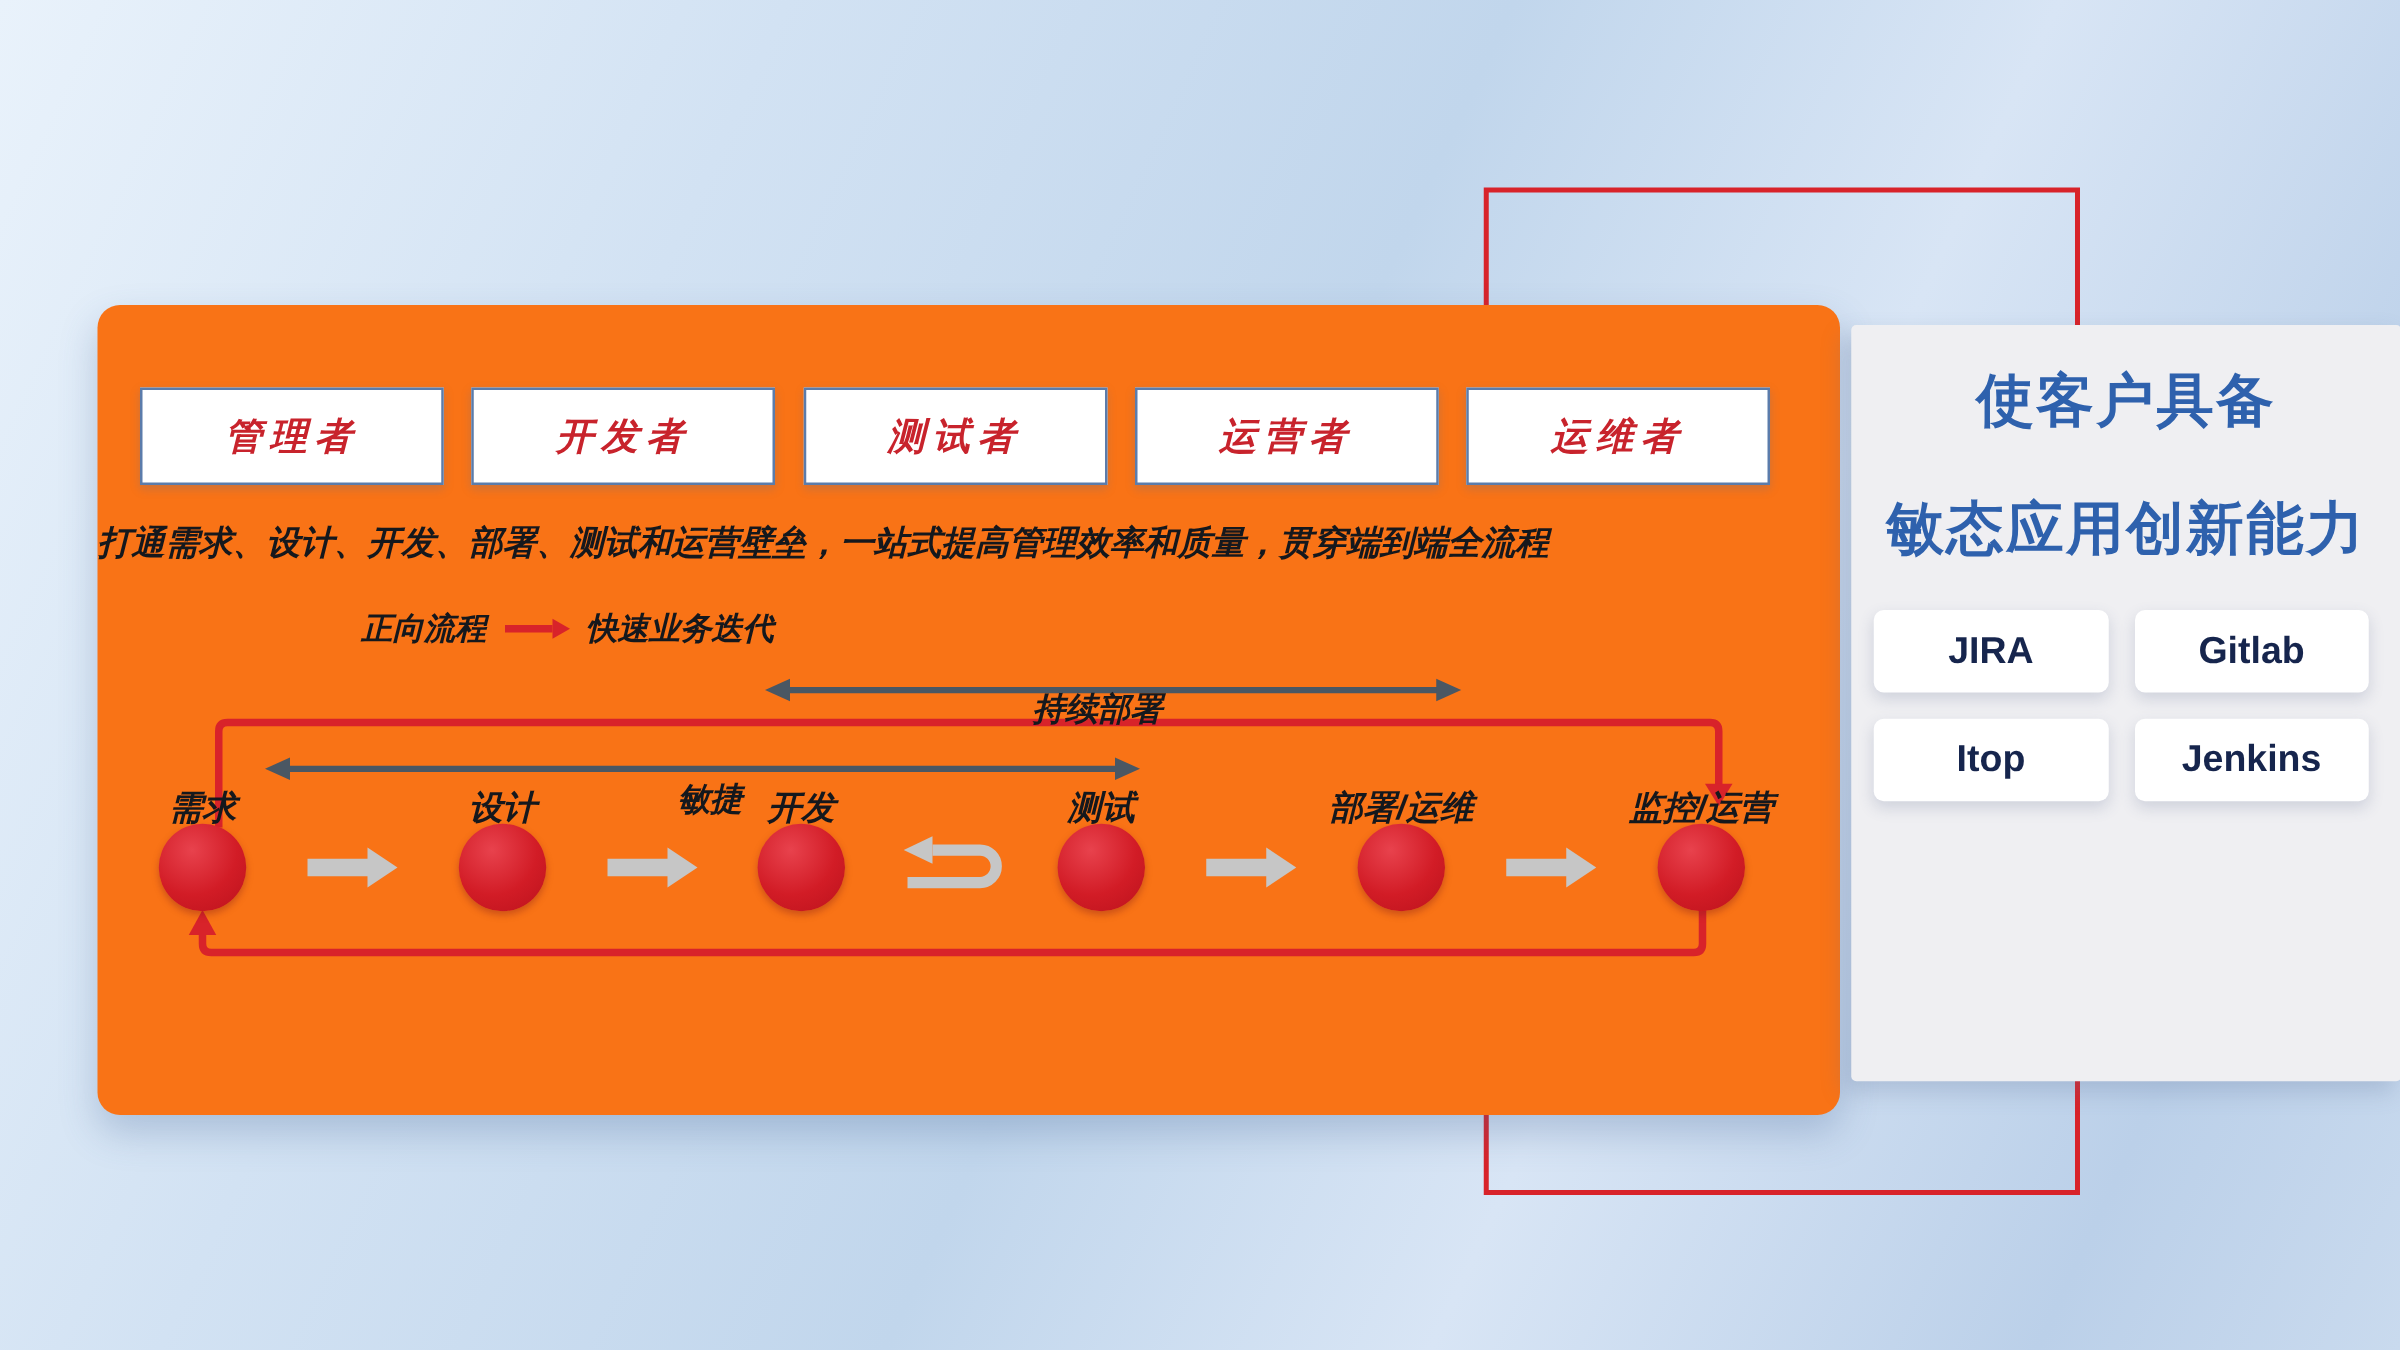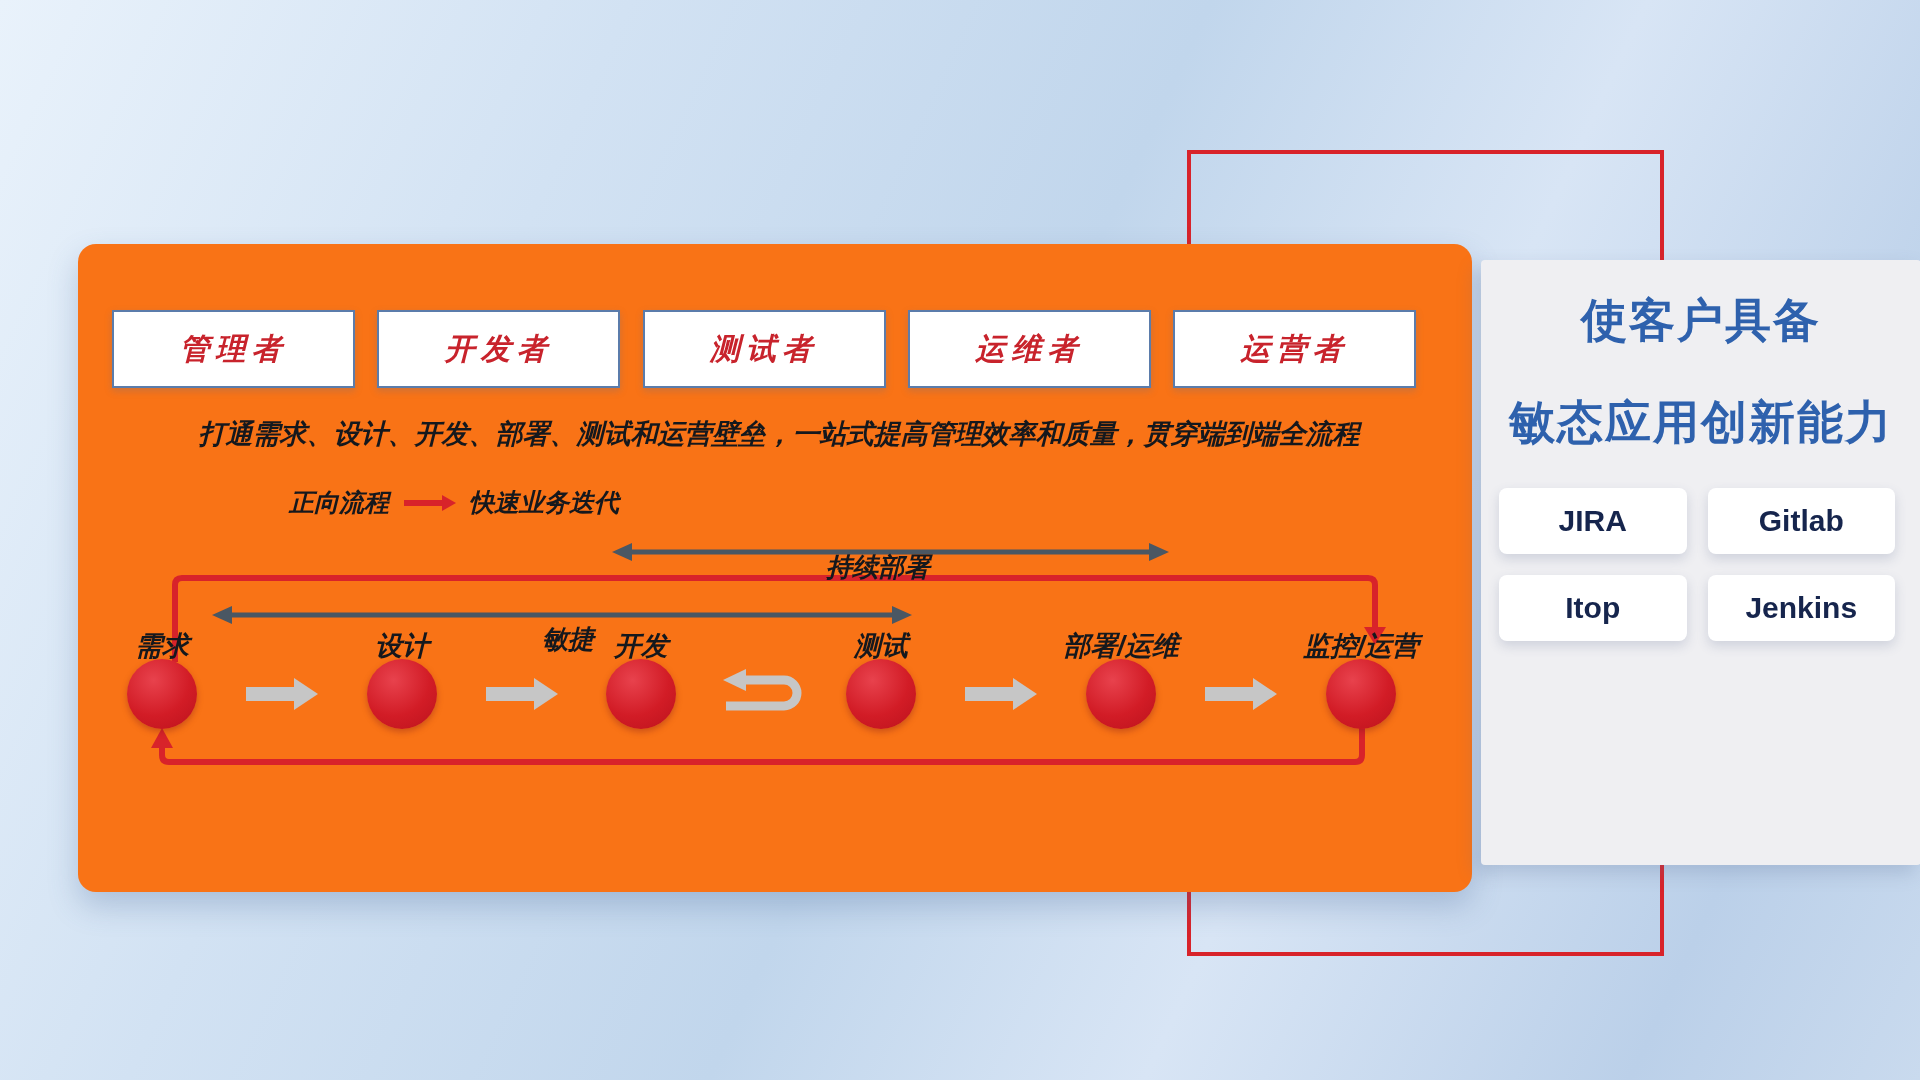--- a/index.html
+++ b/index.html
@@ -29,22 +29,22 @@
   }
   .role-box{
     width:239px;height:74px;background:#fff;
     border:2px solid #5b7cab;box-shadow:0 3px 7px rgba(90,110,150,.28);
     display:flex;align-items:center;justify-content:center;
   }
   .role-box span{
     color:#c8232c;font-size:30px;font-weight:bold;letter-spacing:6px;white-space:nowrap;
   }
   .subtitle{
-    position:absolute;left:0;right:16px;top:172px;text-align:center;
-    font-size:27px;font-weight:bold;color:#15181d;white-space:nowrap;margin-left:24px;
+    position:absolute;left:0;right:16px;top:172px;
+    font-size:27px;font-weight:bold;color:#15181d;white-space:nowrap;
   }
   .legend-row{
     position:absolute;display:flex;align-items:center;gap:13px;
     font-size:25px;font-weight:bold;color:#15181d;white-space:nowrap;
   }
   .legend-forward{left:211px;top:242px;}
   .legend-feedback{left:886px;top:577px;}
 
   .flow-svg{position:absolute;left:0;top:0;width:1394px;height:648px;}
 
@@ -100,24 +100,24 @@
     <div class="role-box">
         <span>管理者</span>
       </div>
     <div class="role-box">
         <span>开发者</span>
       </div>
     <div class="role-box">
         <span>测试者</span>
       </div>
     <div class="role-box">
-        <span>运维者</span>
+        <span>运营者</span>
       </div>
     <div class="role-box">
-        <span>运营者</span>
+        <span>运维者</span>
       </div>
   </div>
 
   <div class="subtitle">打通需求、设计、开发、部署、测试和运营壁垒，一站式提高管理效率和质量，贯穿端到端全流程</div>
 
   <div class="legend-row legend-forward">
     <span>正向流程</span>
     <svg width="54" height="20">
       <line x1="2" y1="10" x2="40" y2="10" stroke="#d8232a" stroke-width="6"></line>
       <polygon points="40,2 40,18 54,10" fill="#d8232a"></polygon>

